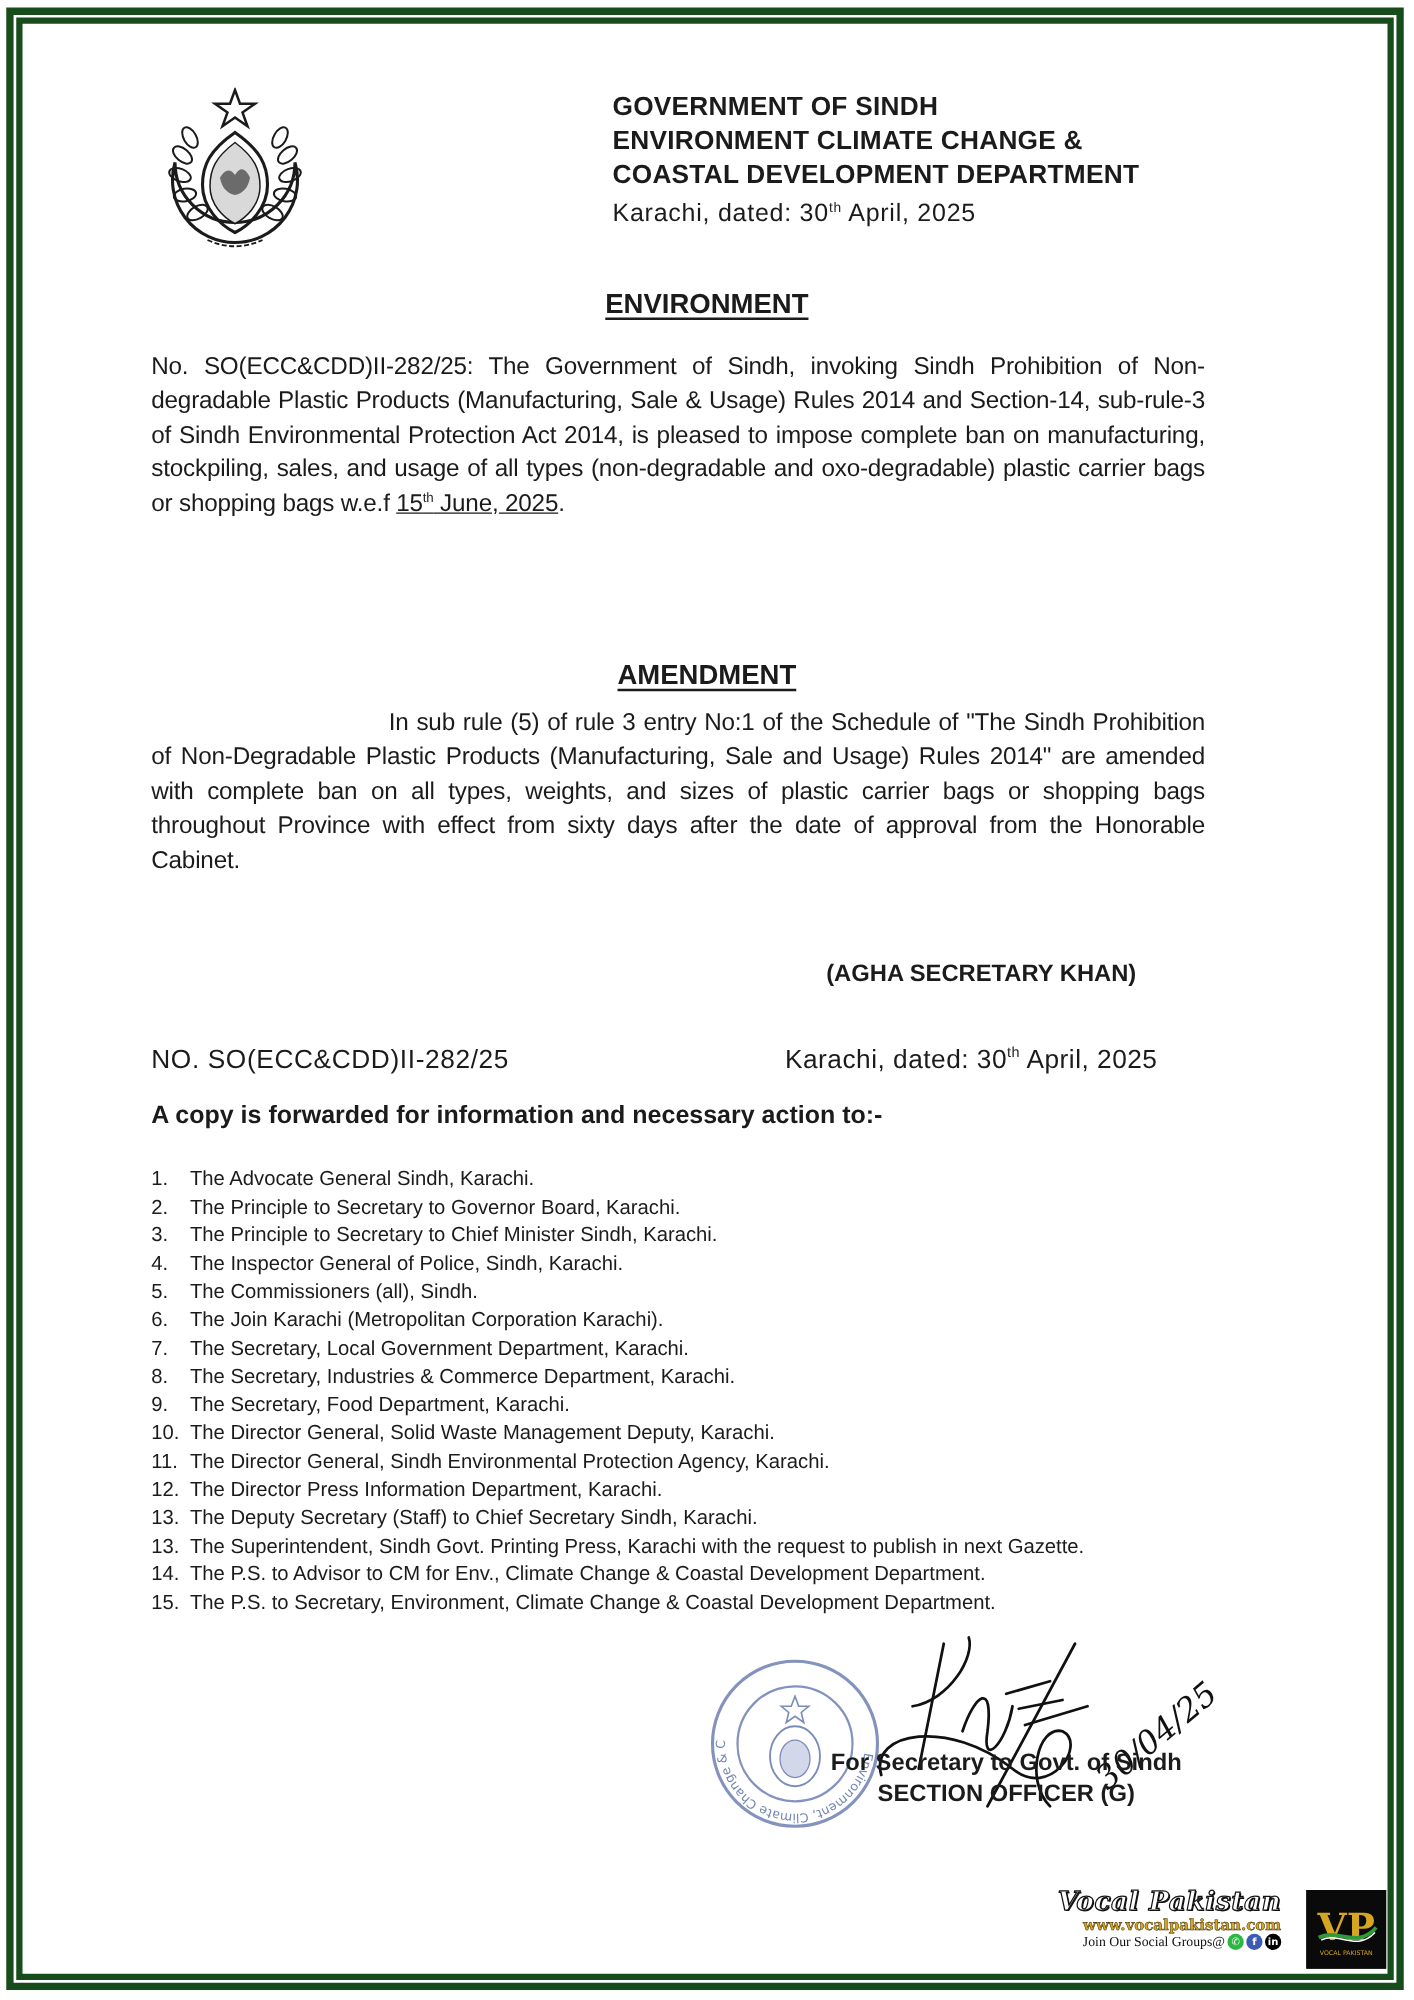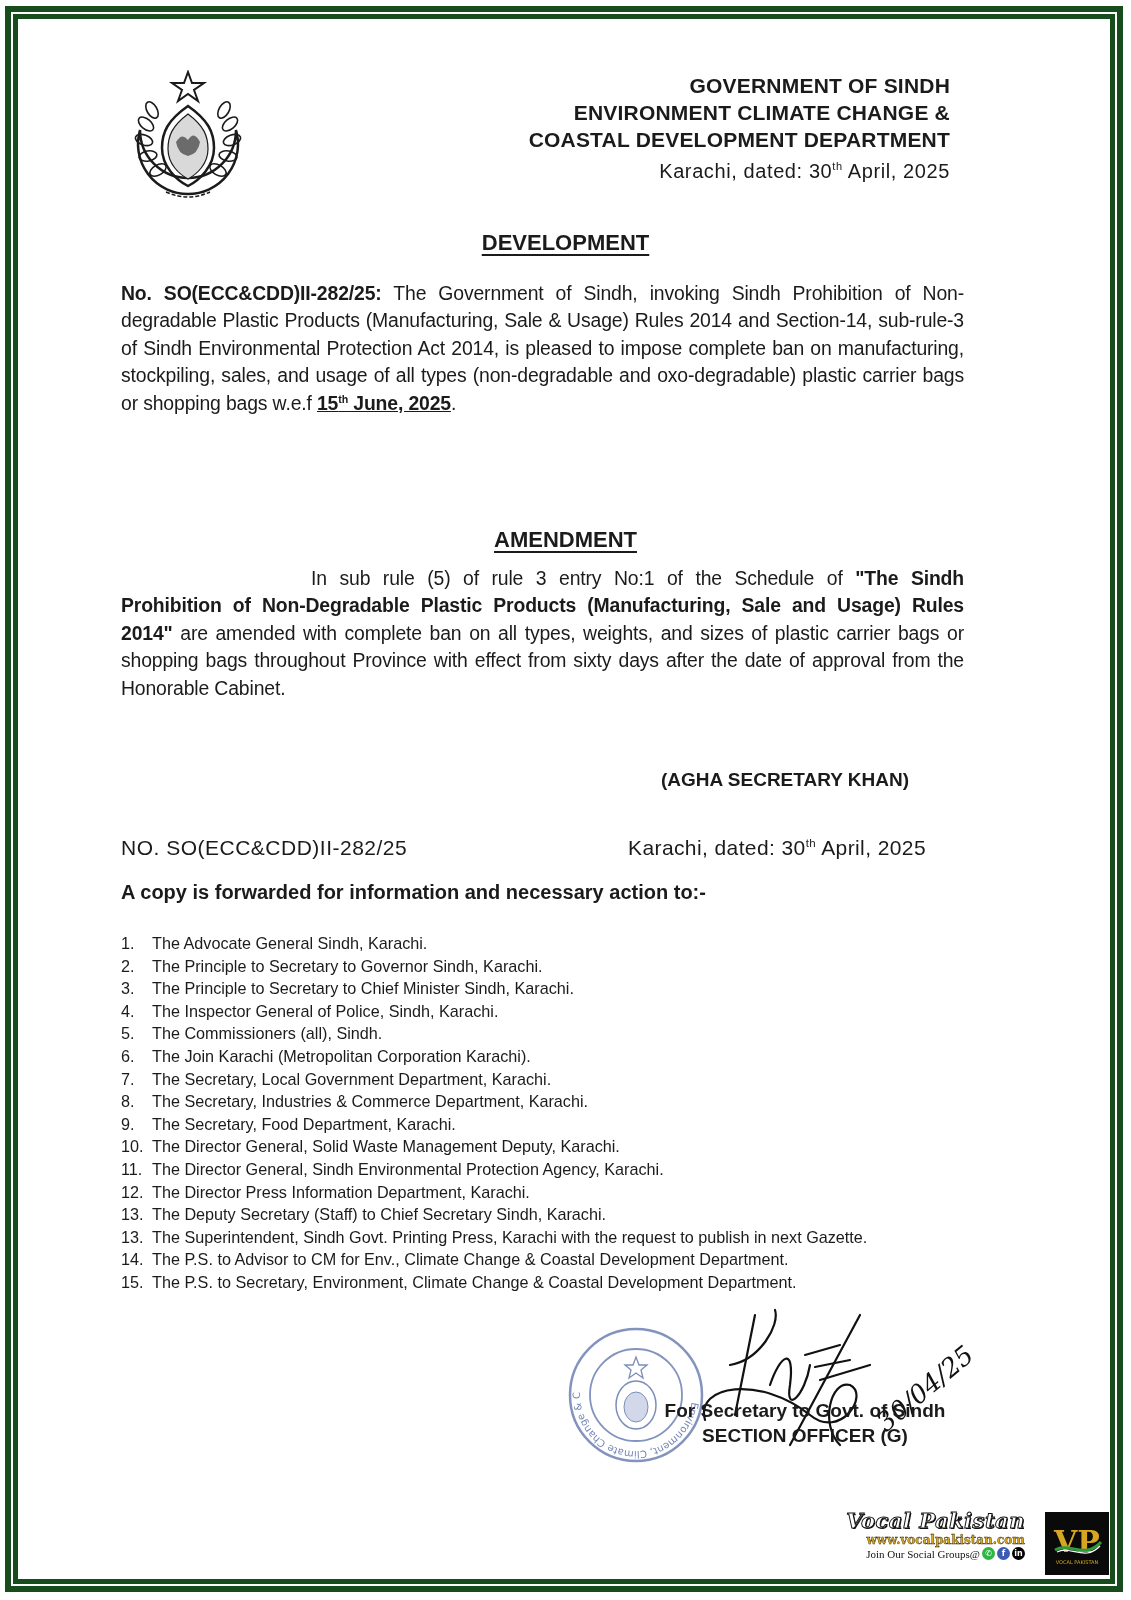--- a/index.html
+++ b/index.html
@@ -14,34 +14,34 @@
   .frame-gap {
     position: absolute; left: 11px; top: 12px; width: 1106px; height: 1574px;
     border: 2px solid #ffffff; box-sizing: border-box;
   }
   .frame-inner {
     position: absolute; left: 13px; top: 14px; width: 1102px; height: 1570px;
     border: 5px solid #174d1c; box-sizing: border-box;
   }
   .emblem { position: absolute; left: 118px; top: 70px; width: 140px; height: 140px; }
   .header {
-    position: absolute; left: 490px; top: 72px; width: 460px; text-align: right;
+    position: absolute; left: 490px; top: 72px; width: 460px; text-align: left;
   }
   .header .l1 { font-weight: bold; font-size: 21px; line-height: 27px; letter-spacing: 0.2px; }
   .header .date { font-size: 20px; margin-top: 7px; letter-spacing: 0.6px; }
   sup { font-size: 0.55em; vertical-align: 0.7em; line-height: 0; }
   .title {
     position: absolute; left: 0; width: 1131px; text-align: center;
     font-weight: bold; font-size: 22px; text-decoration: underline; text-underline-offset: 4px;
   }
   .para {
     position: absolute; left: 121px; width: 843px; font-size: 19.4px; line-height: 27.4px;
     text-align: justify; letter-spacing: -0.15px;
   }
-  .para b { font-weight: bold; }
+  .para b { font-weight: normal; }
   .indent { display: inline-block; width: 190px; }
   .sig { position: absolute; left: 610px; top: 766px; width: 350px; text-align: center; font-weight: bold; font-size: 19px; line-height: 27px; }
   .refno { position: absolute; left: 121px; top: 836px; font-size: 21px; letter-spacing: 0.5px; }
   .refdate { position: absolute; left: 628px; top: 836px; font-size: 21px; letter-spacing: 0.4px; }
   .copyhead { position: absolute; left: 121px; top: 881px; font-weight: bold; font-size: 20px; }
   .list { position: absolute; left: 121px; top: 932px; width: 843px; margin: 0; padding: 0; list-style: none; font-size: 16.2px; line-height: 22.6px; }
   .list li { display: flex; }
   .list .num { width: 31px; flex: 0 0 31px; }
   .list .txt { flex: 1; text-align: justify; }
   .stamp { position: absolute; left: 566px; top: 1325px; width: 140px; height: 140px; }
@@ -83,21 +83,21 @@
   <path d="M48,122 q22,10 44,0" fill="none" stroke="#1b1b1b" stroke-width="1.5" stroke-dasharray="4 2"></path>
 </svg>
 
 <div class="header">
   <div class="l1">GOVERNMENT OF SINDH</div>
   <div class="l1">ENVIRONMENT CLIMATE CHANGE &amp;</div>
   <div class="l1">COASTAL DEVELOPMENT DEPARTMENT</div>
   <div class="date"><span>Karachi, dated: 30</span><sup>th</sup><span> April, 2025</span></div>
 </div>
 
-<div class="title" style="top:230px;">DEVELOPMENT</div>
+<div class="title" style="top:230px;">ENVIRONMENT</div>
 <div class="para" style="top:280px;"><b>No. SO(ECC&amp;CDD)II-282/25:</b><span> The Government of Sindh, invoking Sindh Prohibition of Non-degradable Plastic Products (Manufacturing, Sale &amp; Usage) Rules 2014 and Section-14, sub-rule-3 of Sindh Environmental Protection Act 2014, is pleased to impose complete ban on manufacturing, stockpiling, sales, and usage of all types (non-degradable and oxo-degradable) plastic carrier bags or shopping bags w.e.f </span><b style="text-decoration:underline;"><span>15</span><sup>th</sup><span> June, 2025</span></b><span>.</span></div>
 
 <div class="title" style="top:527px;">AMENDMENT</div>
 <div class="para" style="top:565px;"><span class="indent"></span><span>In sub rule (5) of rule 3 entry No:1 of the Schedule of </span><b>"The Sindh Prohibition of Non-Degradable Plastic Products (Manufacturing, Sale and Usage) Rules 2014"</b><span> are amended with complete ban on all types, weights, and sizes of plastic carrier bags or shopping bags throughout Province with effect from sixty days after the date of approval from the Honorable Cabinet.</span></div>
 
 <div class="sig">
   <div>(AGHA SECRETARY KHAN)</div>
 </div>
 
 <div class="refno">NO. SO(ECC&amp;CDD)II-282/25</div>
@@ -105,21 +105,21 @@
 
 <div class="copyhead">A copy is forwarded for information and necessary action to:-</div>
 
 <ul class="list" id="copy-list">
     <li>
       <span class="num">1.</span>
       <span class="txt">The Advocate General Sindh, Karachi.</span>
     </li>
     <li>
       <span class="num">2.</span>
-      <span class="txt">The Principle to Secretary to Governor Sindh, Karachi.</span>
+      <span class="txt">The Principle to Secretary to Governor Board, Karachi.</span>
     </li>
     <li>
       <span class="num">3.</span>
       <span class="txt">The Principle to Secretary to Chief Minister Sindh, Karachi.</span>
     </li>
     <li>
       <span class="num">4.</span>
       <span class="txt">The Inspector General of Police, Sindh, Karachi.</span>
     </li>
     <li>

